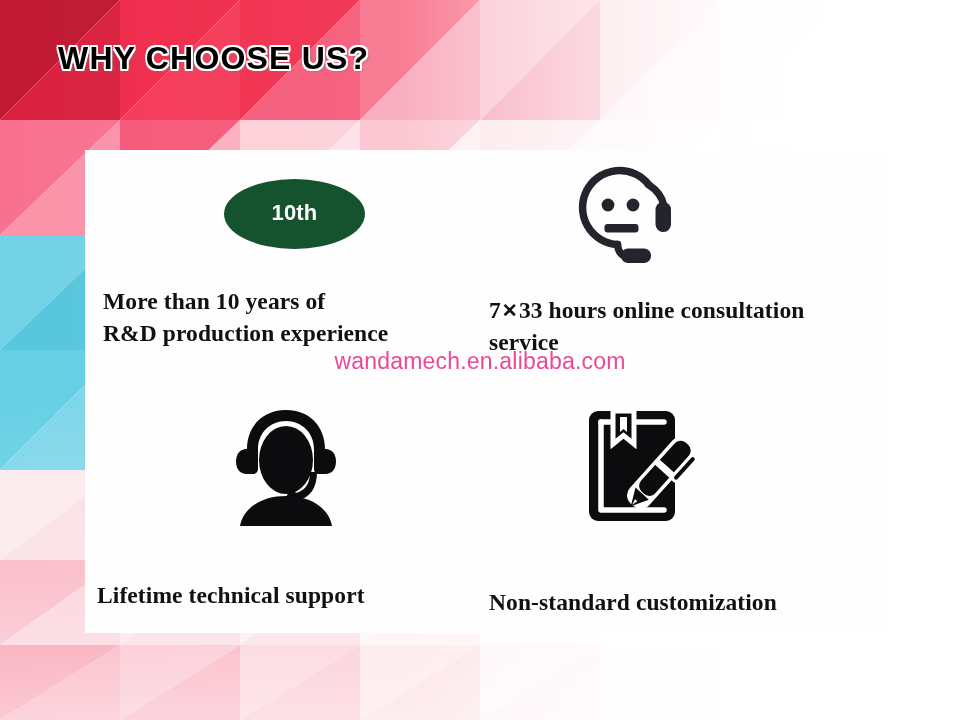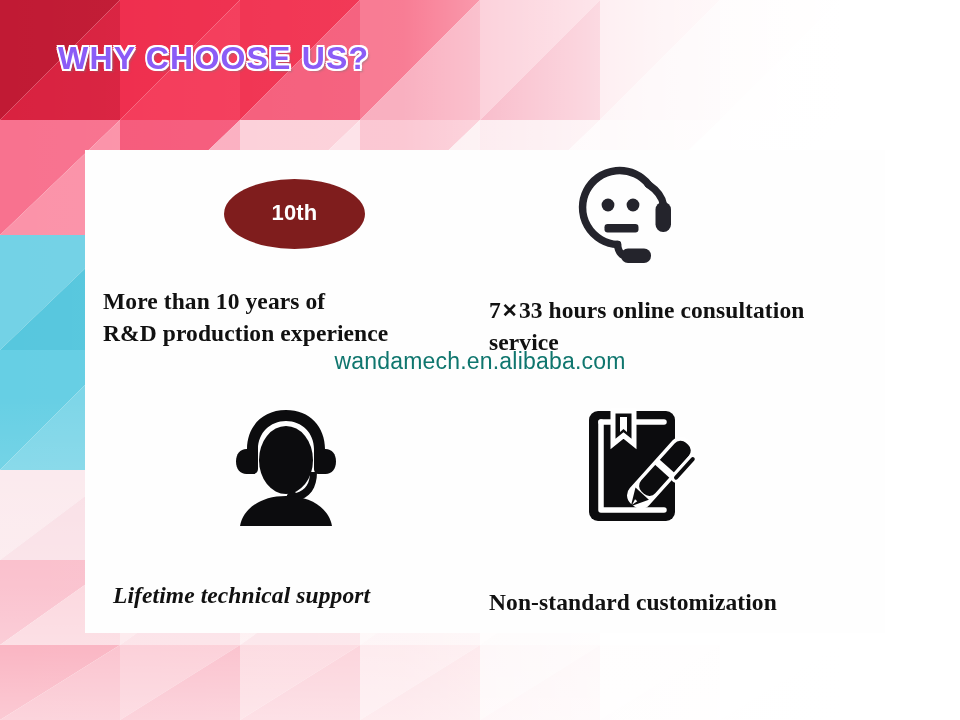--- a/index.html
+++ b/index.html
@@ -27,21 +27,21 @@
 
   
   #heading {
     position: absolute;
     left: 58px;
     top: 40px;
     font-family: "Liberation Sans", sans-serif;
     font-weight: bold;
     font-size: 32px;
     letter-spacing: 1.2px;
-    color: #8b5cf6;
+    color: #000000;
     white-space: nowrap;
     text-shadow:
       -1.6px -1.6px 0 #ffffff,
        1.6px -1.6px 0 #ffffff,
       -1.6px  1.6px 0 #ffffff,
        1.6px  1.6px 0 #ffffff,
        0 -1.8px 0 #ffffff,
        0  1.8px 0 #ffffff,
       -1.8px 0 0 #ffffff,
        1.8px 0 0 #ffffff,
@@ -78,21 +78,21 @@
   }
 
   
   #feature-years { left: 0; top: 0; }
   #badge-10th {
     position: absolute;
     left: 139px;
     top: 29px;
     width: 141px;
     height: 70px;
-    background: #7f1d1d;
+    background: #14532d;
     border-radius: 50% / 50%;
   }
   #badge-10th span {
     position: absolute;
     left: 0; right: 0;
     top: 50%;
     transform: translateY(-52%);
     text-align: center;
     color: #ffffff;
     font-family: "Liberation Sans", sans-serif;
@@ -118,44 +118,43 @@
     font-weight: bold;
     font-size: 19px;
     padding: 0 1px;
     position: relative;
     top: -1px;
   }
 
   
   #icon-agent { left: 149px; top: 258px; }
   #text-agent {
-    left: 28px;
+    left: 12px;
     top: 416px;
     width: 360px;
-    font-style: italic;
   }
 
   
   #icon-custom { left: 497px; top: 252px; }
   #text-custom {
     left: 404px;
     top: 423px;
     width: 380px;
   }
 
   
   #watermark {
     position: absolute;
     left: 0;
     right: 0;
     top: 348px;
     text-align: center;
     font-family: "Liberation Sans", sans-serif;
     font-size: 23px;
-    color: #0f766e;
+    color: #ec4899;
     letter-spacing: 0.2px;
     pointer-events: none;
   }
 </style>
 </head>
 <body>
 
 <div id="stage">
 
   <div id="bg">

